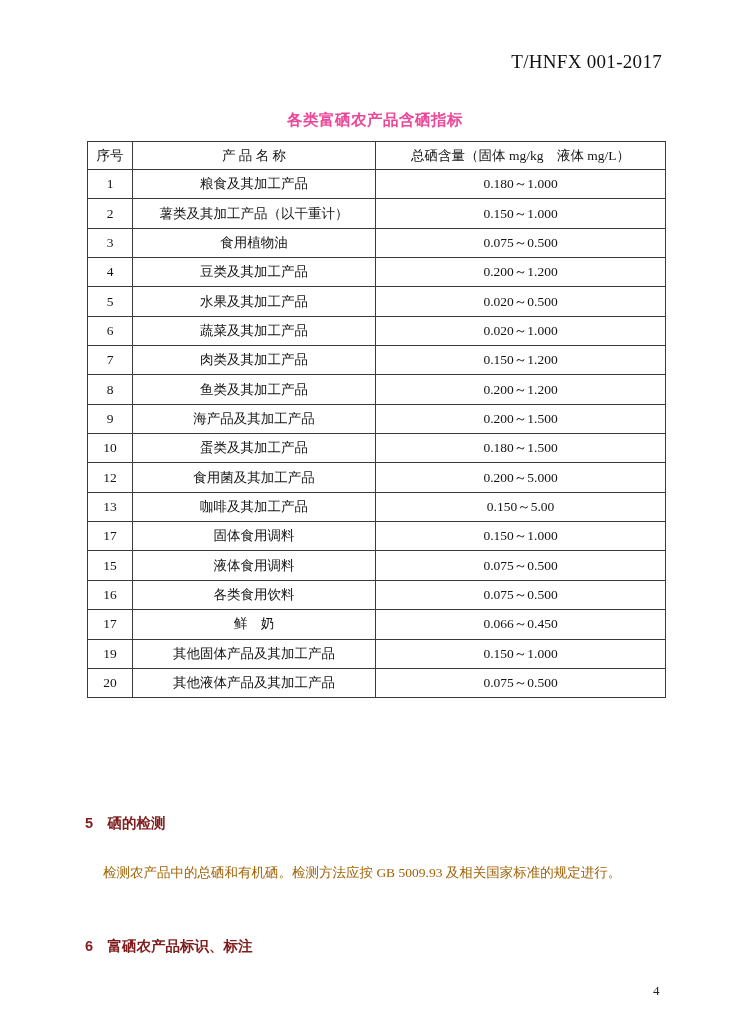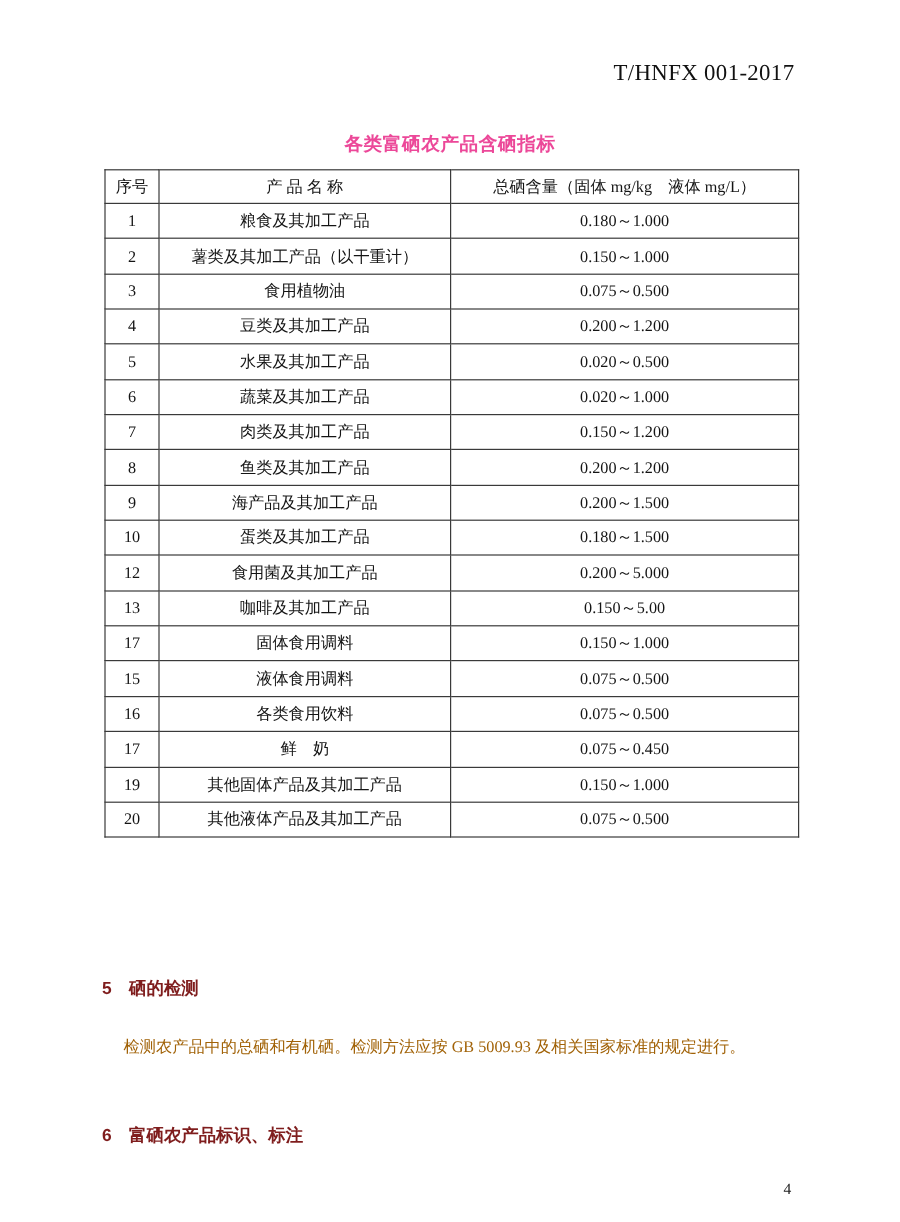--- a/index.html
+++ b/index.html
@@ -185,21 +185,21 @@
           <td>0.075～0.500</td>
         </tr>
         <tr>
           <td>16</td>
           <td>各类食用饮料</td>
           <td>0.075～0.500</td>
         </tr>
         <tr>
           <td>17</td>
           <td>鲜　奶</td>
-          <td>0.075～0.450</td>
+          <td>0.066～0.450</td>
         </tr>
         <tr>
           <td>19</td>
           <td>其他固体产品及其加工产品</td>
           <td>0.150～1.000</td>
         </tr>
         <tr>
           <td>20</td>
           <td>其他液体产品及其加工产品</td>
           <td>0.075～0.500</td>

